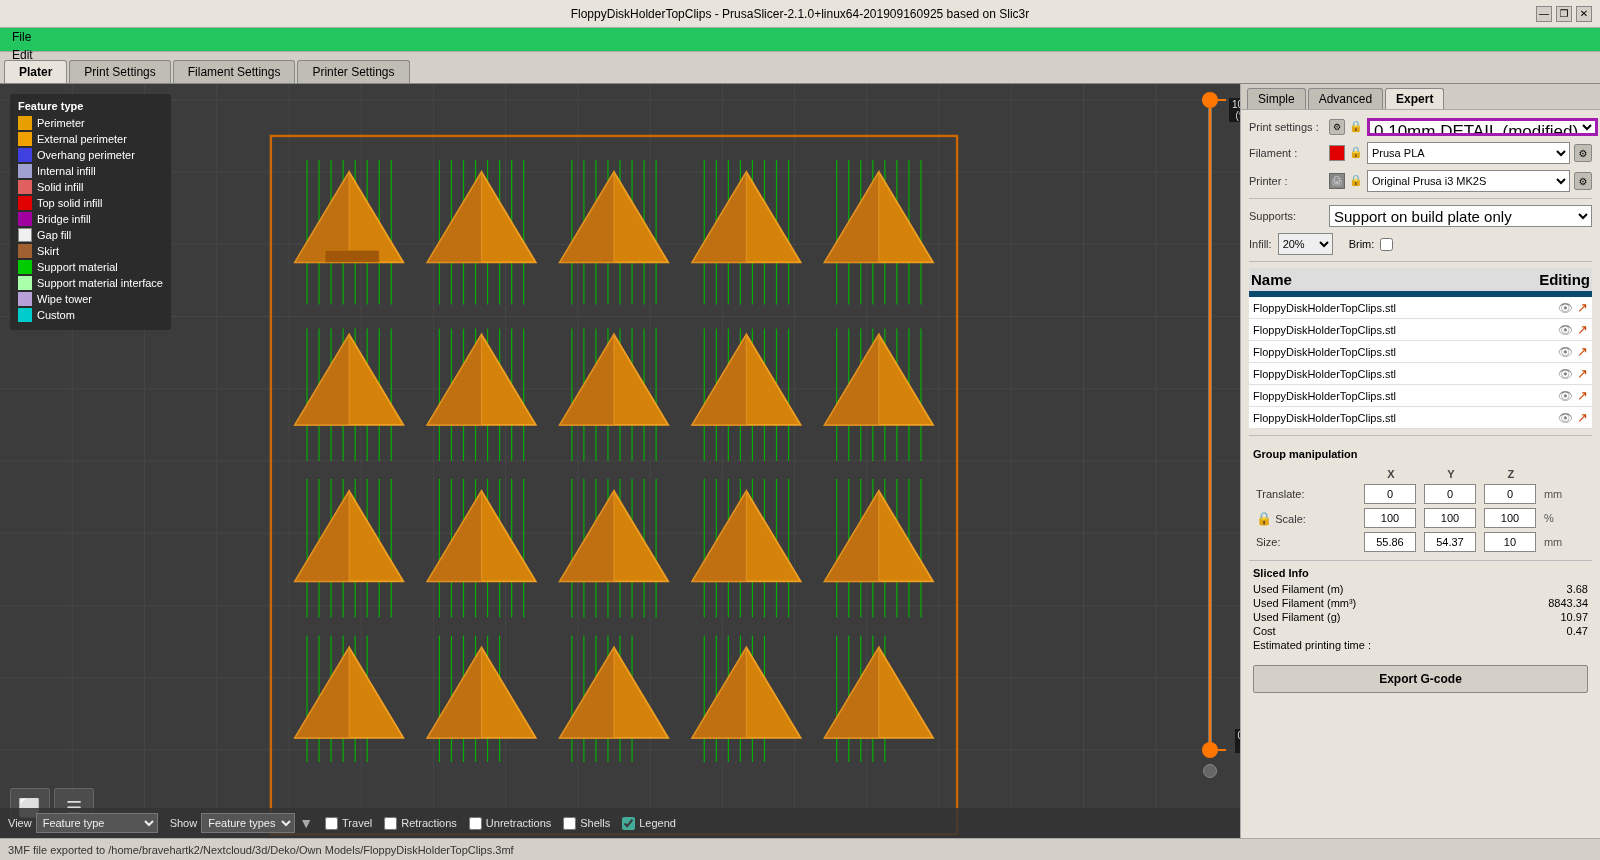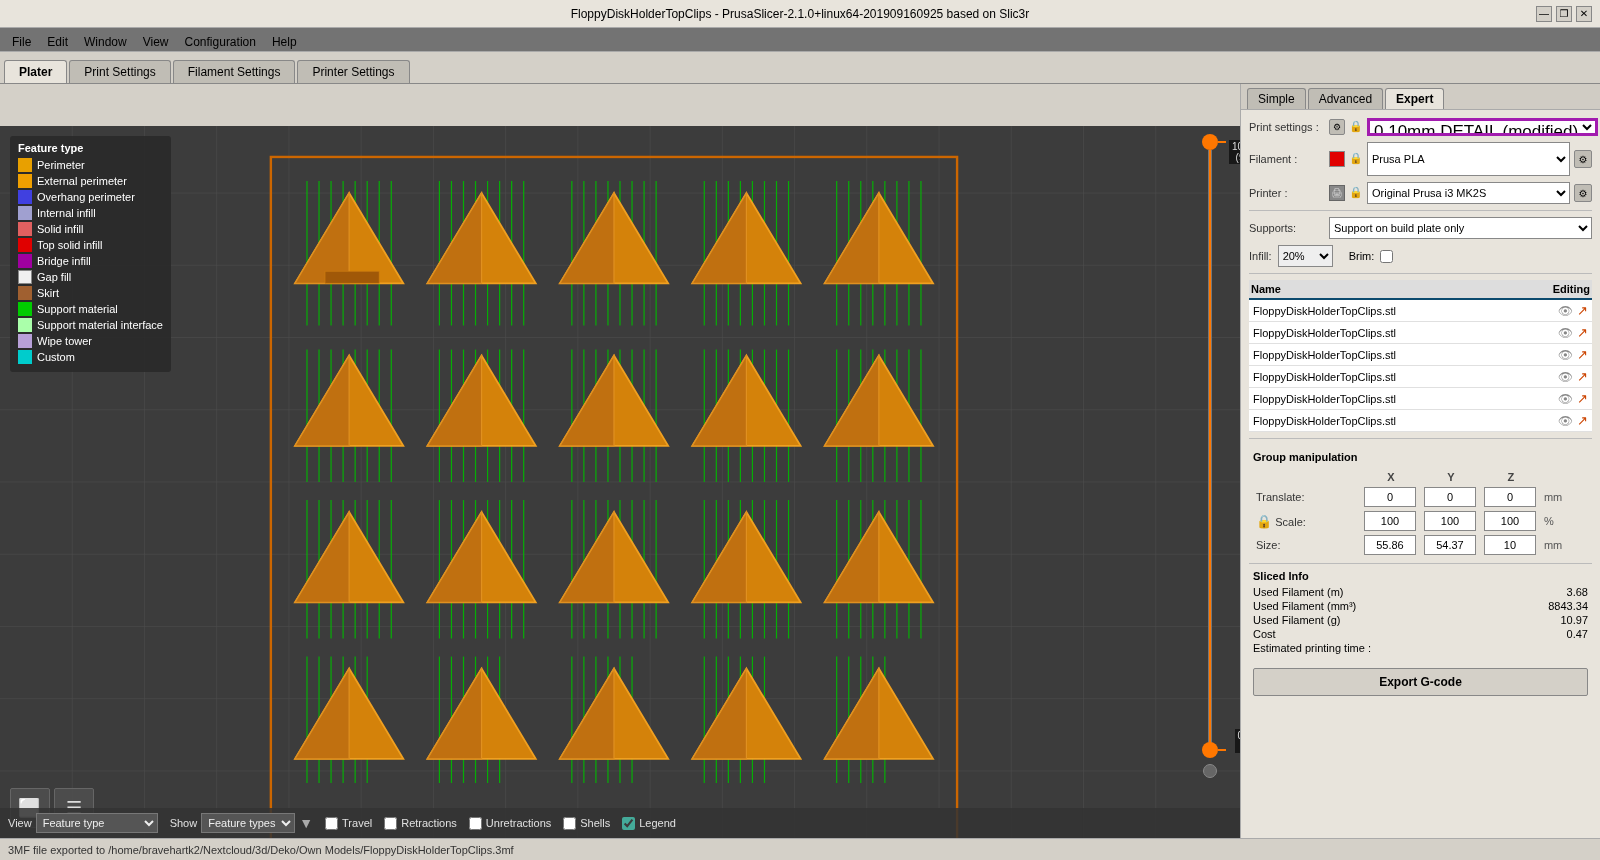--- a/index.html
+++ b/index.html
@@ -4,33 +4,33 @@
   <style>
     * { box-sizing: border-box; margin: 0; padding: 0; }
     body { font-family: 'Segoe UI', Arial, sans-serif; font-size: 12px; background: #d4d0c8; color: #000; width: 1600px; height: 860px; overflow: hidden; }
 
     
     #titlebar { background: #e8e4dc; height: 28px; display: flex; align-items: center; justify-content: center; font-size: 12px; border-bottom: 1px solid #aaa; position: relative; }
     #titlebar .win-controls { position: absolute; right: 8px; display: flex; gap: 4px; }
     #titlebar .win-btn { width: 16px; height: 16px; border: 1px solid #888; background: #d4d0c8; display: flex; align-items: center; justify-content: center; font-size: 10px; cursor: pointer; }
 
     
-    #menubar { background: #737373; height: 24px; display: flex; align-items: flex-end; padding: 0 4px; border-bottom: 1px solid #aaa; }
+    #menubar { background: #22c55e; height: 24px; display: flex; align-items: flex-start; padding: 0 4px; border-bottom: 1px solid #aaa; flex-direction: column; }
     #menubar span { padding: 2px 8px; cursor: pointer; font-size: 12px; }
 
     
     #tabbar { background: #d4d0c8; height: 32px; display: flex; align-items: flex-end; padding: 0 4px; border-bottom: 1px solid #888; }
     .tab { padding: 4px 14px; font-size: 12px; cursor: pointer; border: 1px solid #888; border-bottom: none; background: #c0bdb5; margin-right: 2px; border-radius: 3px 3px 0 0; }
     .tab.active { background: #e8e4dc; font-weight: bold; }
 
     
     #main { display: flex; height: calc(860px - 28px - 24px - 32px - 22px); }
 
     
-    #viewport-area { flex: 1; position: relative; background: #7f1d1d; overflow: hidden; margin-top: 42px; }
+    #viewport-area { flex: 1; position: relative; background: #7f1d1d; overflow: hidden; }
 
     
     #legend-panel { position: absolute; top: 10px; left: 10px; background: rgba(40,40,40,0.85); padding: 6px 8px; border-radius: 3px; color: #fff; font-size: 11px; }
     #legend-panel .legend-item { display: flex; align-items: center; gap: 5px; margin-bottom: 2px; }
     .color-box { width: 14px; height: 14px; display: inline-block; flex-shrink: 0; }
 
     
     #view-controls { position: absolute; bottom: 10px; left: 10px; display: flex; gap: 4px; }
     .view-btn { width: 40px; height: 40px; background: rgba(80,80,80,0.8); border: 1px solid #666; border-radius: 2px; display: flex; align-items: center; justify-content: center; cursor: pointer; color: #ddd; }
 
@@ -57,21 +57,21 @@
 
     .field-row { display: flex; align-items: center; margin-bottom: 6px; }
     .field-label { width: 80px; font-size: 11px; color: #333; flex-shrink: 0; }
     .field-control { flex: 1; display: flex; align-items: center; gap: 4px; }
     .field-control select { flex: 1; font-size: 11px; height: 22px; border: 1px solid #888; background: #fff; }
     .settings-icon { width: 18px; height: 18px; background: #c0bdb5; border: 1px solid #888; border-radius: 2px; display: flex; align-items: center; justify-content: center; cursor: pointer; font-size: 10px; flex-shrink: 0; }
 
     .section-sep { border: none; border-top: 1px solid #bbb; margin: 6px 0; }
 
     
-    #obj-list-header { display: flex; justify-content: space-between; padding: 3px 2px; font-size: 11px; font-weight: bold; border-bottom: 2px solid #0c4a6e; background: #ddd; }
+    #obj-list-header { display: flex; justify-content: space-between; padding: 3px 2px; font-size: 15px; font-weight: bold; border-bottom: 6px solid #0c4a6e; background: #ddd; }
     .obj-row { display: flex; align-items: center; padding: 3px 4px; font-size: 11px; border-bottom: 1px solid #e0e0e0; background: #ffffff; gap: 4px; }
     .obj-name { flex: 1; overflow: hidden; text-overflow: ellipsis; white-space: nowrap; }
     .obj-icon { color: #888; font-size: 12px; cursor: pointer; }
     .edit-icon { color: #cc4400; font-size: 13px; cursor: pointer; }
 
     
     #group-manip { padding: 6px 4px; }
     #group-manip-title { font-size: 11px; font-weight: bold; margin-bottom: 6px; }
     .manip-table { width: 100%; border-collapse: collapse; font-size: 11px; }
     .manip-table th { text-align: center; padding: 2px 4px; width: 60px; color: #444; }
@@ -533,21 +533,21 @@
           </select>
           <div class="settings-icon">⚙</div>
         </div>
       </div>
 
       <div class="field-row">
         <div class="field-label">Filament :</div>
         <div class="field-control">
           <div style="width:16px;height:16px;background:#e00000;border:1px solid #888;"></div>
           <div style="width:14px;height:14px;color:#666;font-size:11px;">🔒</div>
-          <select style="flex:1;font-size:11px;height:34px;border:1px solid #888;">
+          <select style="flex:1;font-size:11px;height:22px;border:1px solid #888;">
             <option>Prusa PLA</option>
           </select>
           <div class="settings-icon">⚙</div>
         </div>
       </div>
 
       <div class="field-row">
         <div class="field-label">Printer :</div>
         <div class="field-control">
           <div style="width:16px;height:16px;background:#888;border:1px solid #666;font-size:9px;display:flex;align-items:center;justify-content:center;color:#ddd;">🖨</div>
@@ -557,21 +557,21 @@
           </select>
           <div class="settings-icon">⚙</div>
         </div>
       </div>
 
       <hr class="section-sep">
 
       <div class="field-row">
         <div class="field-label">Supports:</div>
         <div class="field-control">
-          <select style="flex:1;font-size:11px;height:22px;border:1px solid #888;">
+          <select style="flex:1;font-size:15px;height:22px;border:1px solid #888;">
             <option>Support on build plate only</option>
             <option>Everywhere</option>
             <option>None</option>
           </select>
         </div>
       </div>
 
       <div class="infill-row">
         <label>Infill:</label>
         <select style="width:55px;height:22px;font-size:11px;border:1px solid #888;">

